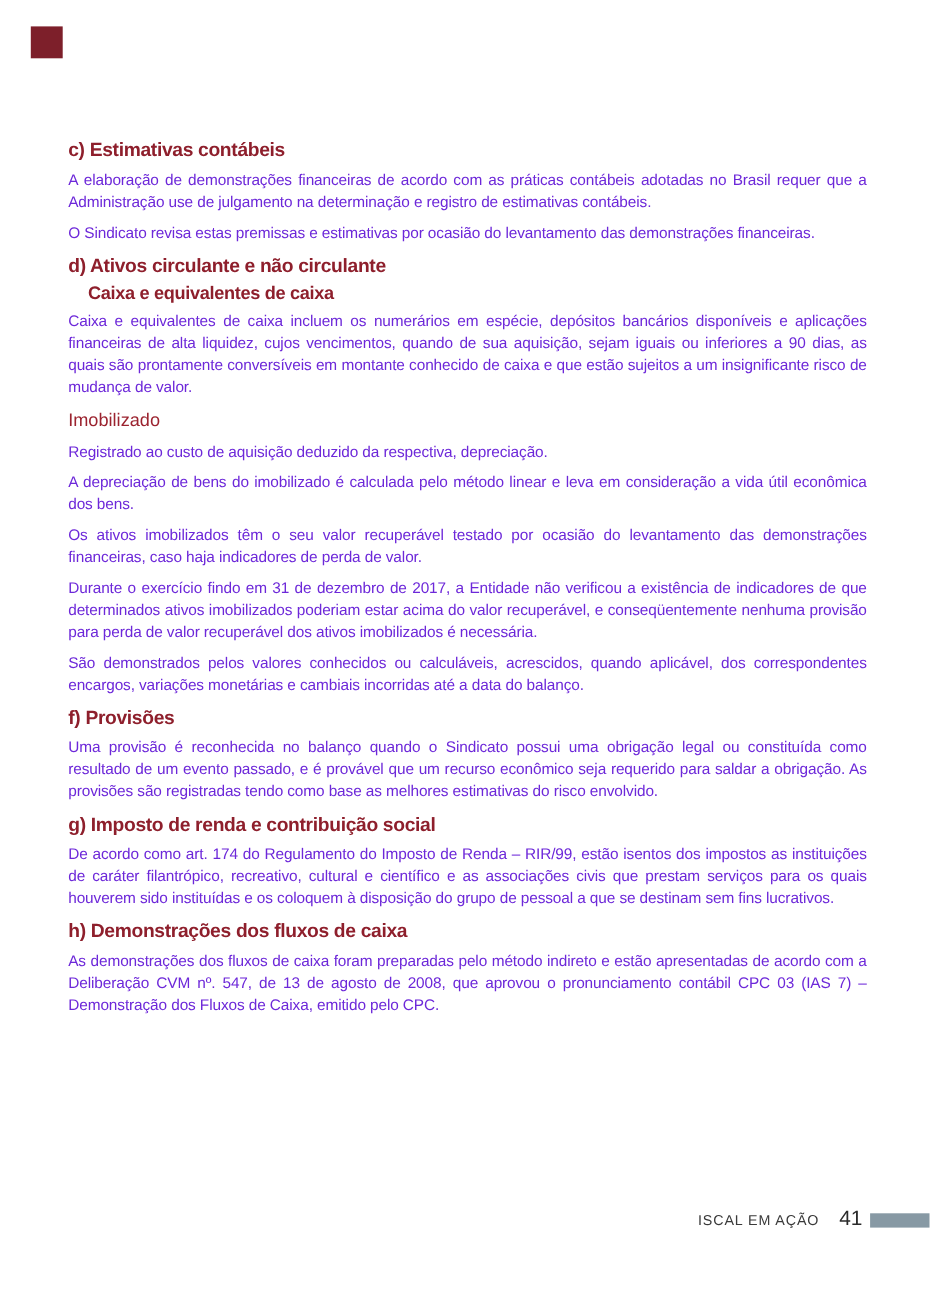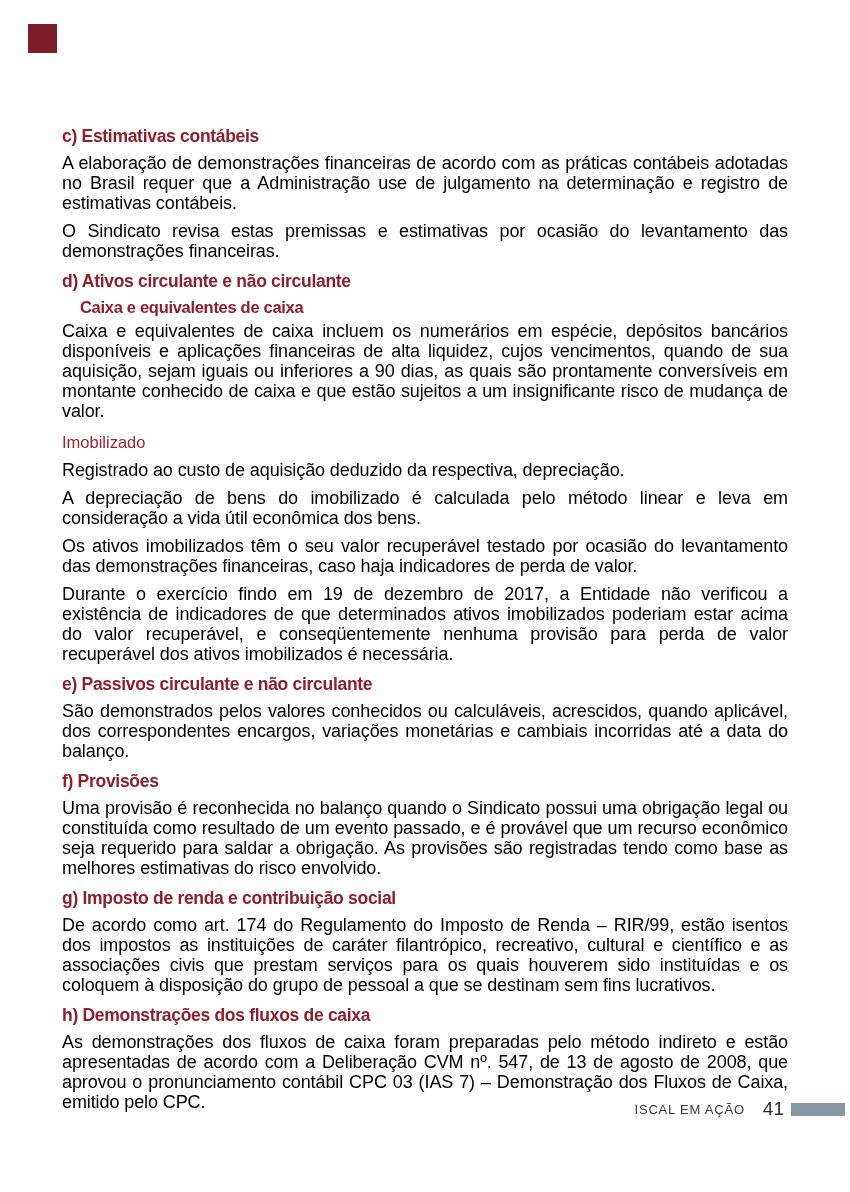--- a/index.html
+++ b/index.html
@@ -42,26 +42,26 @@
     margin: 12px 0 8px 0;
   }
   .h-sub {
     color: #8e1f2c;
     font-size: 16.5px;
     font-weight: bold;
     letter-spacing: -0.3px;
     margin: 1px 0 4px 18px;
   }
   .para {
-    font-size: 18px;
+    font-size: 14px;
     line-height: 20px;
     letter-spacing: -0.1px;
     text-align: justify;
     margin: 0 0 8px 0;
-    color: #000000;
+    color: #6d28d9;
   }
   .footer {
     position: absolute;
     top: 1098px;
     right: 5px;
     display: flex;
     align-items: center;
     text-align: center;
   }
   .footer-title {
@@ -104,26 +104,25 @@
     </div>
 
     <div>
       <div class="h-plain">Imobilizado</div>
       <p class="para">Registrado ao custo de aquisição deduzido da respectiva, depreciação.</p>
       <p class="para">A depreciação de bens do imobilizado é calculada pelo método linear e leva em consideração a vida útil econômica dos bens.</p>
     </div>
 
     <div>
       <p class="para">Os ativos imobilizados têm o seu valor recuperável testado por ocasião do levantamento das demonstrações financeiras, caso haja indicadores de perda de valor.</p>
-      <p class="para">Durante o exercício findo em 19 de dezembro de 2017, a Entidade não verificou a existência de indicadores de que determinados ativos imobilizados poderiam estar acima do valor recuperável, e conseqüentemente nenhuma provisão para perda de valor recuperável dos ativos imobilizados é necessária.</p>
+      <p class="para">Durante o exercício findo em 31 de dezembro de 2017, a Entidade não verificou a existência de indicadores de que determinados ativos imobilizados poderiam estar acima do valor recuperável, e conseqüentemente nenhuma provisão para perda de valor recuperável dos ativos imobilizados é necessária.</p>
     </div>
 
 
     <div>
-      <div class="h-lettered">e) Passivos circulante e não circulante</div>
       <p class="para">São demonstrados pelos valores conhecidos ou calculáveis, acrescidos, quando aplicável, dos correspondentes encargos, variações monetárias e cambiais incorridas até a data do balanço.</p>
     </div>
 
     <div>
       <div class="h-lettered">f) Provisões</div>
       <p class="para">Uma provisão é reconhecida no balanço quando o Sindicato possui uma obrigação legal ou constituída como resultado de um evento passado, e é provável que um recurso econômico seja requerido para saldar a obrigação. As provisões são registradas tendo como base as melhores estimativas do risco envolvido.</p>
     </div>
 
     <div>
       <div class="h-lettered">g) Imposto de renda e contribuição social</div>

